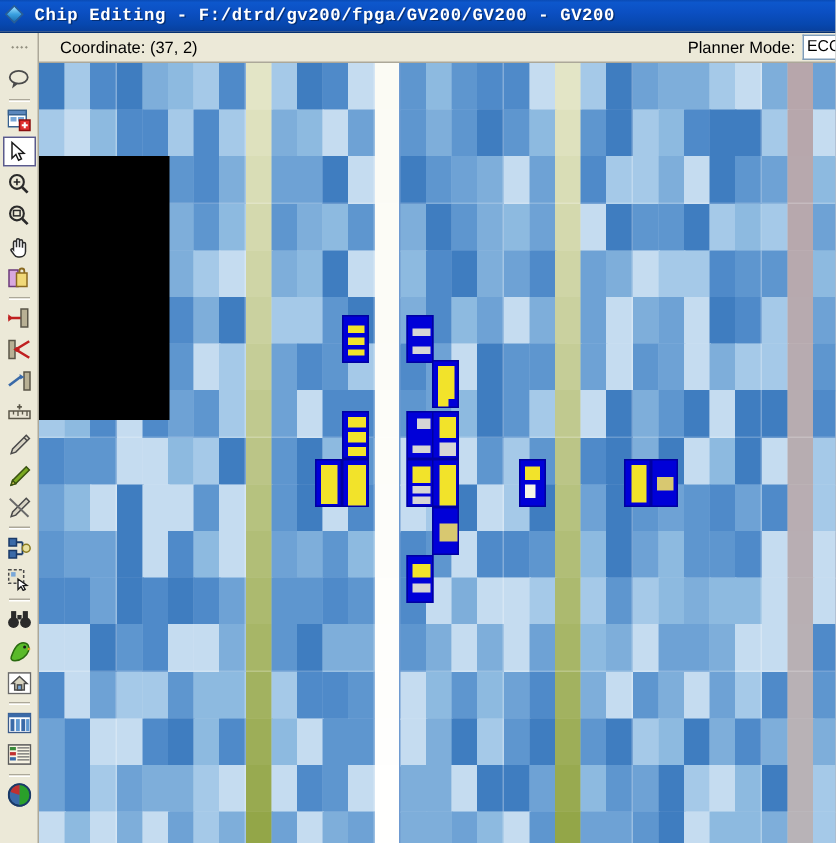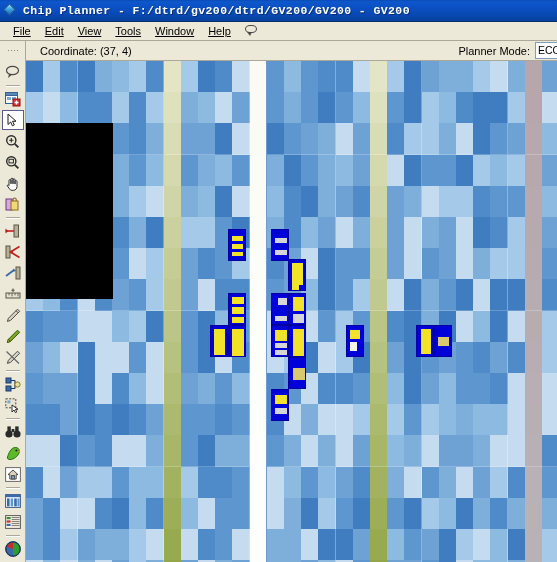--- a/index.html
+++ b/index.html
@@ -199,41 +199,29 @@
 </style>
 </head>
 <body>
 
 <div id="app">
 
   <div class="titlebar">
     <div class="title-icon">
       <div class="diamond"></div>
     </div>
-    <div class="title-text">Chip Planner - F:/dtrd/gv200/dtrd/GV200/GV200 - GV200</div>
+    <div class="title-text">Chip Editing - F:/dtrd/gv200/fpga/GV200/GV200 - GV200</div>
   </div>
 
-  <div class="menubar">
-    <div class="menu-item"><u>File</u></div>
-    <div class="menu-item"><u>Edit</u></div>
-    <div class="menu-item"><u>View</u></div>
-    <div class="menu-item"><u>Tools</u></div>
-    <div class="menu-item"><u>Window</u></div>
-    <div class="menu-item"><u>Help</u></div>
-    <span class="menu-bubble">
-      <span class="b"></span>
-        <span class="tail"></span>
-    </span>
-  </div>
 
   <div class="coordbar">
     <div class="grip">
         <div class="dots"></div>
       </div>
-    <div class="coord-text">Coordinate: (37, 4)</div>
+    <div class="coord-text">Coordinate: (37, 2)</div>
     <div class="right">
       <div class="editmode-label">Planner Mode:</div>
       <div class="editmode-field">ECO</div>
     </div>
   </div>
 
   <div class="body-row">
 
     <div class="toolbar">
 

